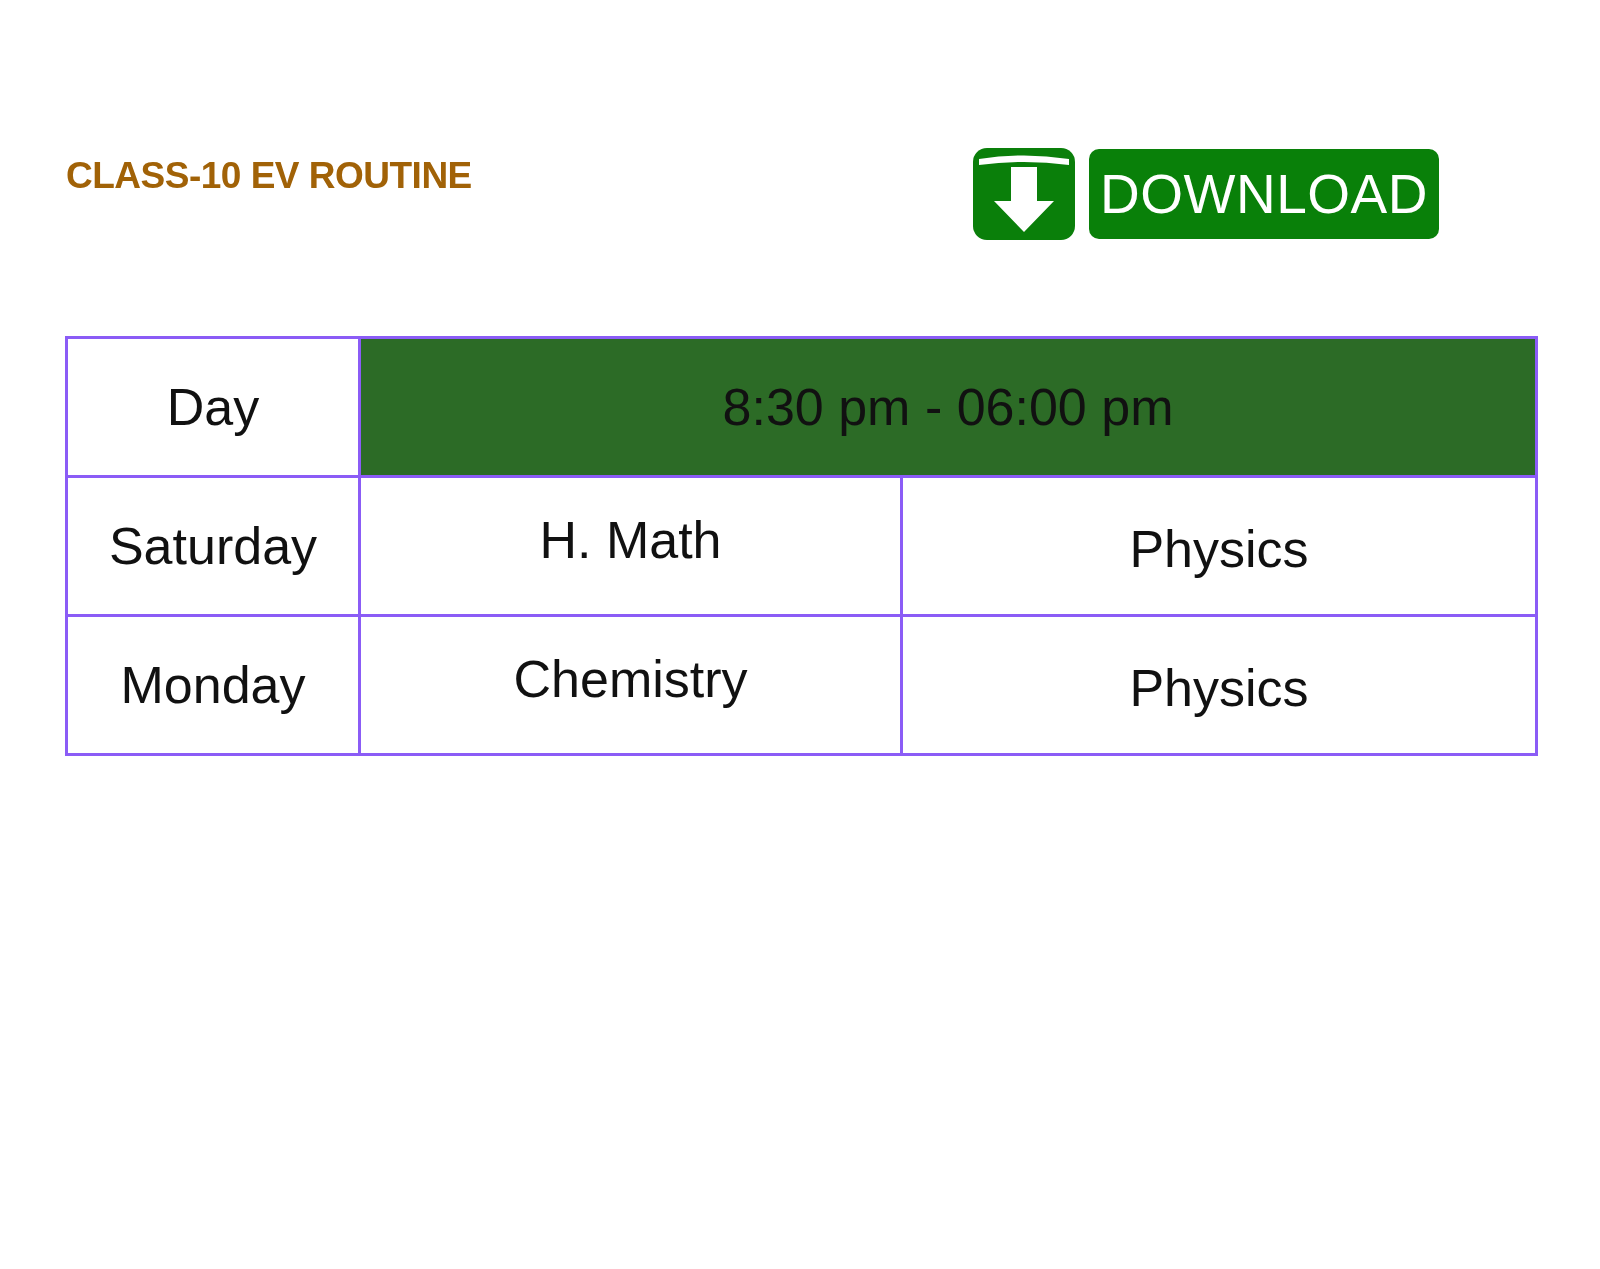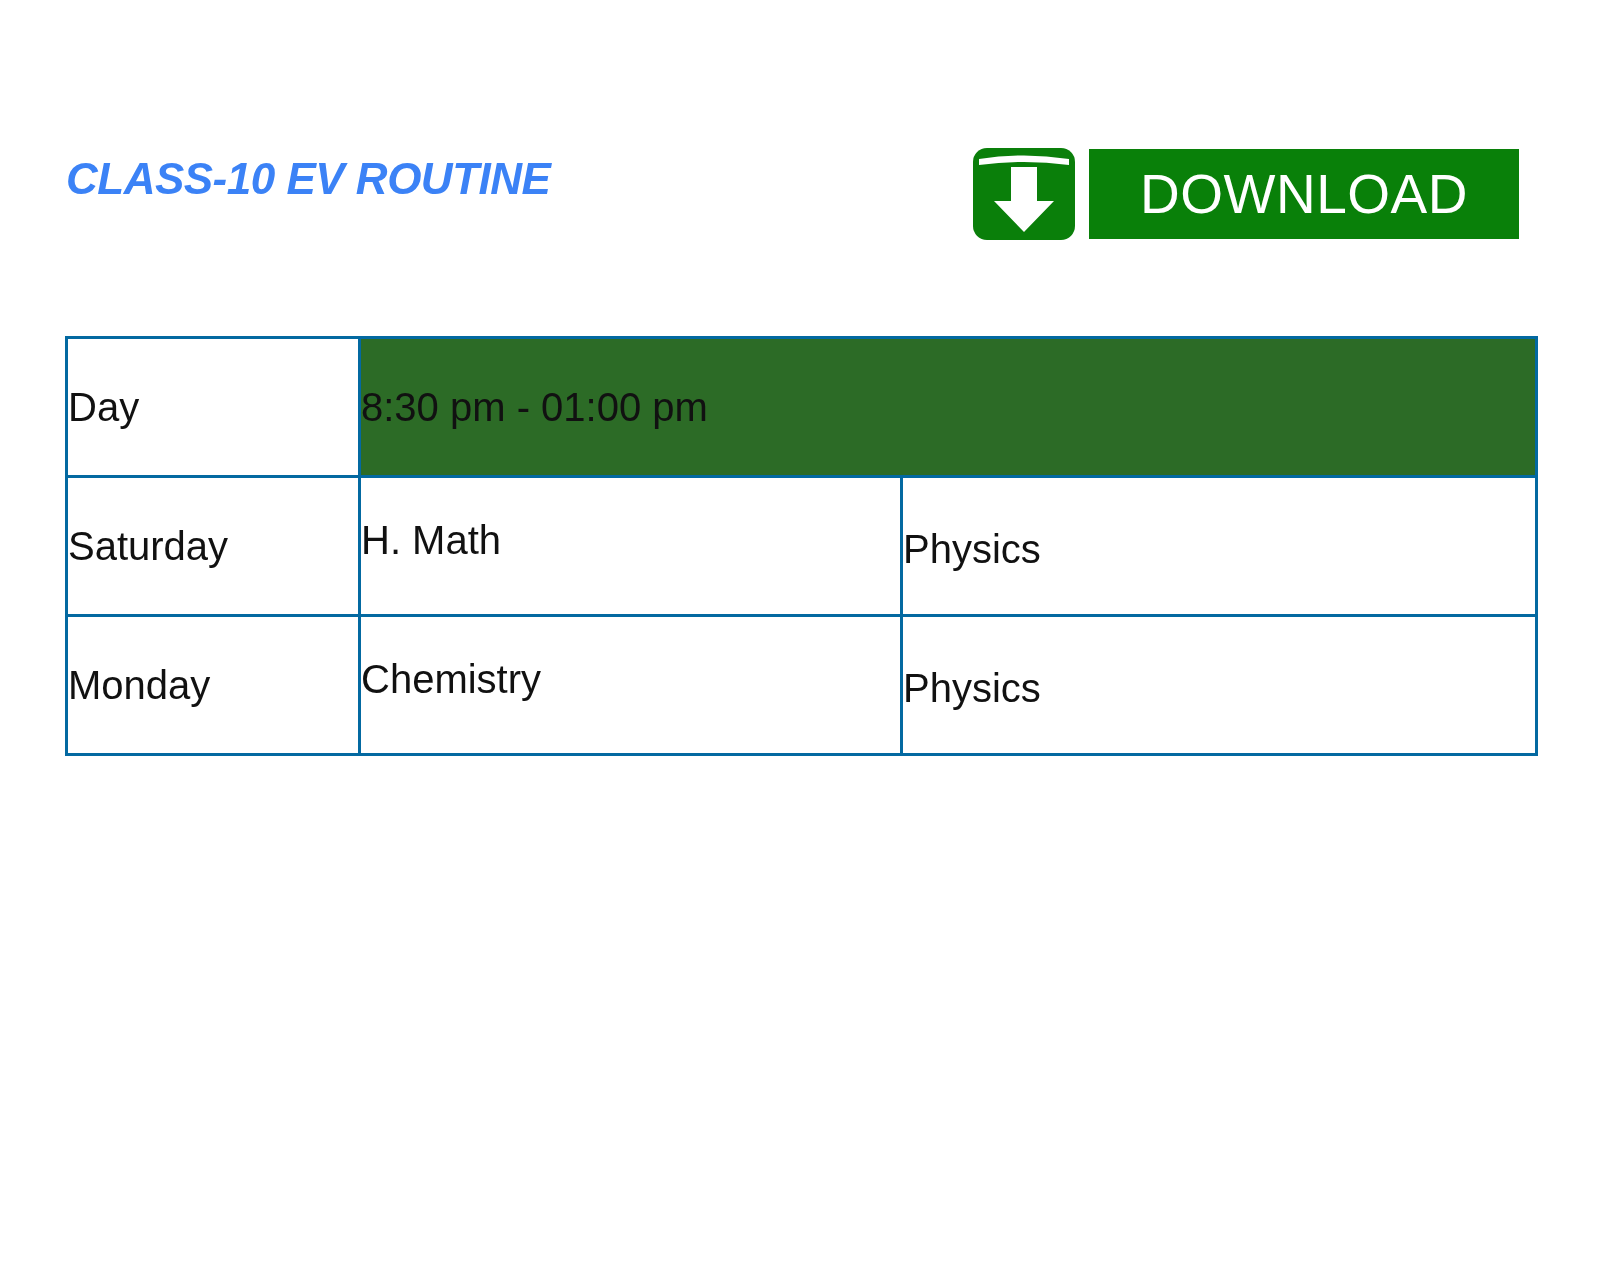--- a/index.html
+++ b/index.html
@@ -21,27 +21,26 @@
     left: 0;
     top: 0;
     width: 1600px;
     height: 300px;
   }
 
   #page-title {
     position: absolute;
     left: 66px;
     top: 157px;
-    font-size: 44px;
+    font-size: 37px;
     font-weight: bold;
     letter-spacing: -0.5px;
-    color: #3b82f6;
+    color: #a16207;
     white-space: nowrap;
     line-height: 1.0;
-    font-style: italic;
   }
 
   #download-button {
     position: absolute;
     left: 971px;
     top: 146px;
     height: 96px;
     display: flex;
     align-items: center;
     cursor: pointer;
@@ -49,26 +48,27 @@
 
   #download-icon {
     width: 106px;
     height: 96px;
     flex: 0 0 auto;
     display: block;
   }
 
   #download-bar {
     margin-left: 12px;
-    width: 430px;
+    width: 350px;
     height: 90px;
     background: #098009;
     display: flex;
     align-items: center;
     justify-content: center;
+    border-radius: 10px;
   }
 
   #download-label {
     color: #ffffff;
     font-size: 55px;
     font-weight: normal;
     letter-spacing: 0.5px;
     line-height: 1;
     white-space: nowrap;
   }
@@ -77,24 +77,24 @@
   #routine-table {
     position: absolute;
     left: 65px;
     top: 336px;
     width: 1470px;
     border-collapse: collapse;
     table-layout: fixed;
   }
 
   #routine-table td {
-    border: 3px solid #0369a1;
-    text-align: left;
+    border: 3px solid #8b5cf6;
+    text-align: center;
     vertical-align: middle;
-    font-size: 40px;
+    font-size: 52px;
     color: #111111;
     font-weight: normal;
     padding: 0;
   }
 
   .col-day   { width: 293px; }
   .col-slot1 { width: 542px; }
   .col-slot2 { width: 635px; }
 
   #header-row td { height: 136px; }
@@ -139,21 +139,21 @@
 
 <table id="routine-table">
   <colgroup>
     <col class="col-day">
     <col class="col-slot1">
     <col class="col-slot2">
   </colgroup>
   <tbody>
     <tr id="header-row">
       <td class="day-header-cell">Day</td>
-      <td class="time-header-cell" colspan="2">8:30 pm - 01:00 pm</td>
+      <td class="time-header-cell" colspan="2">8:30 pm - 06:00 pm</td>
     </tr>
 
 
 
     <tr class="body-row">
       <td class="cell-day">Saturday</td>
       <td class="cell-sub-a">H. Math</td>
       <td class="cell-sub-b">Physics</td>
     </tr>
 

